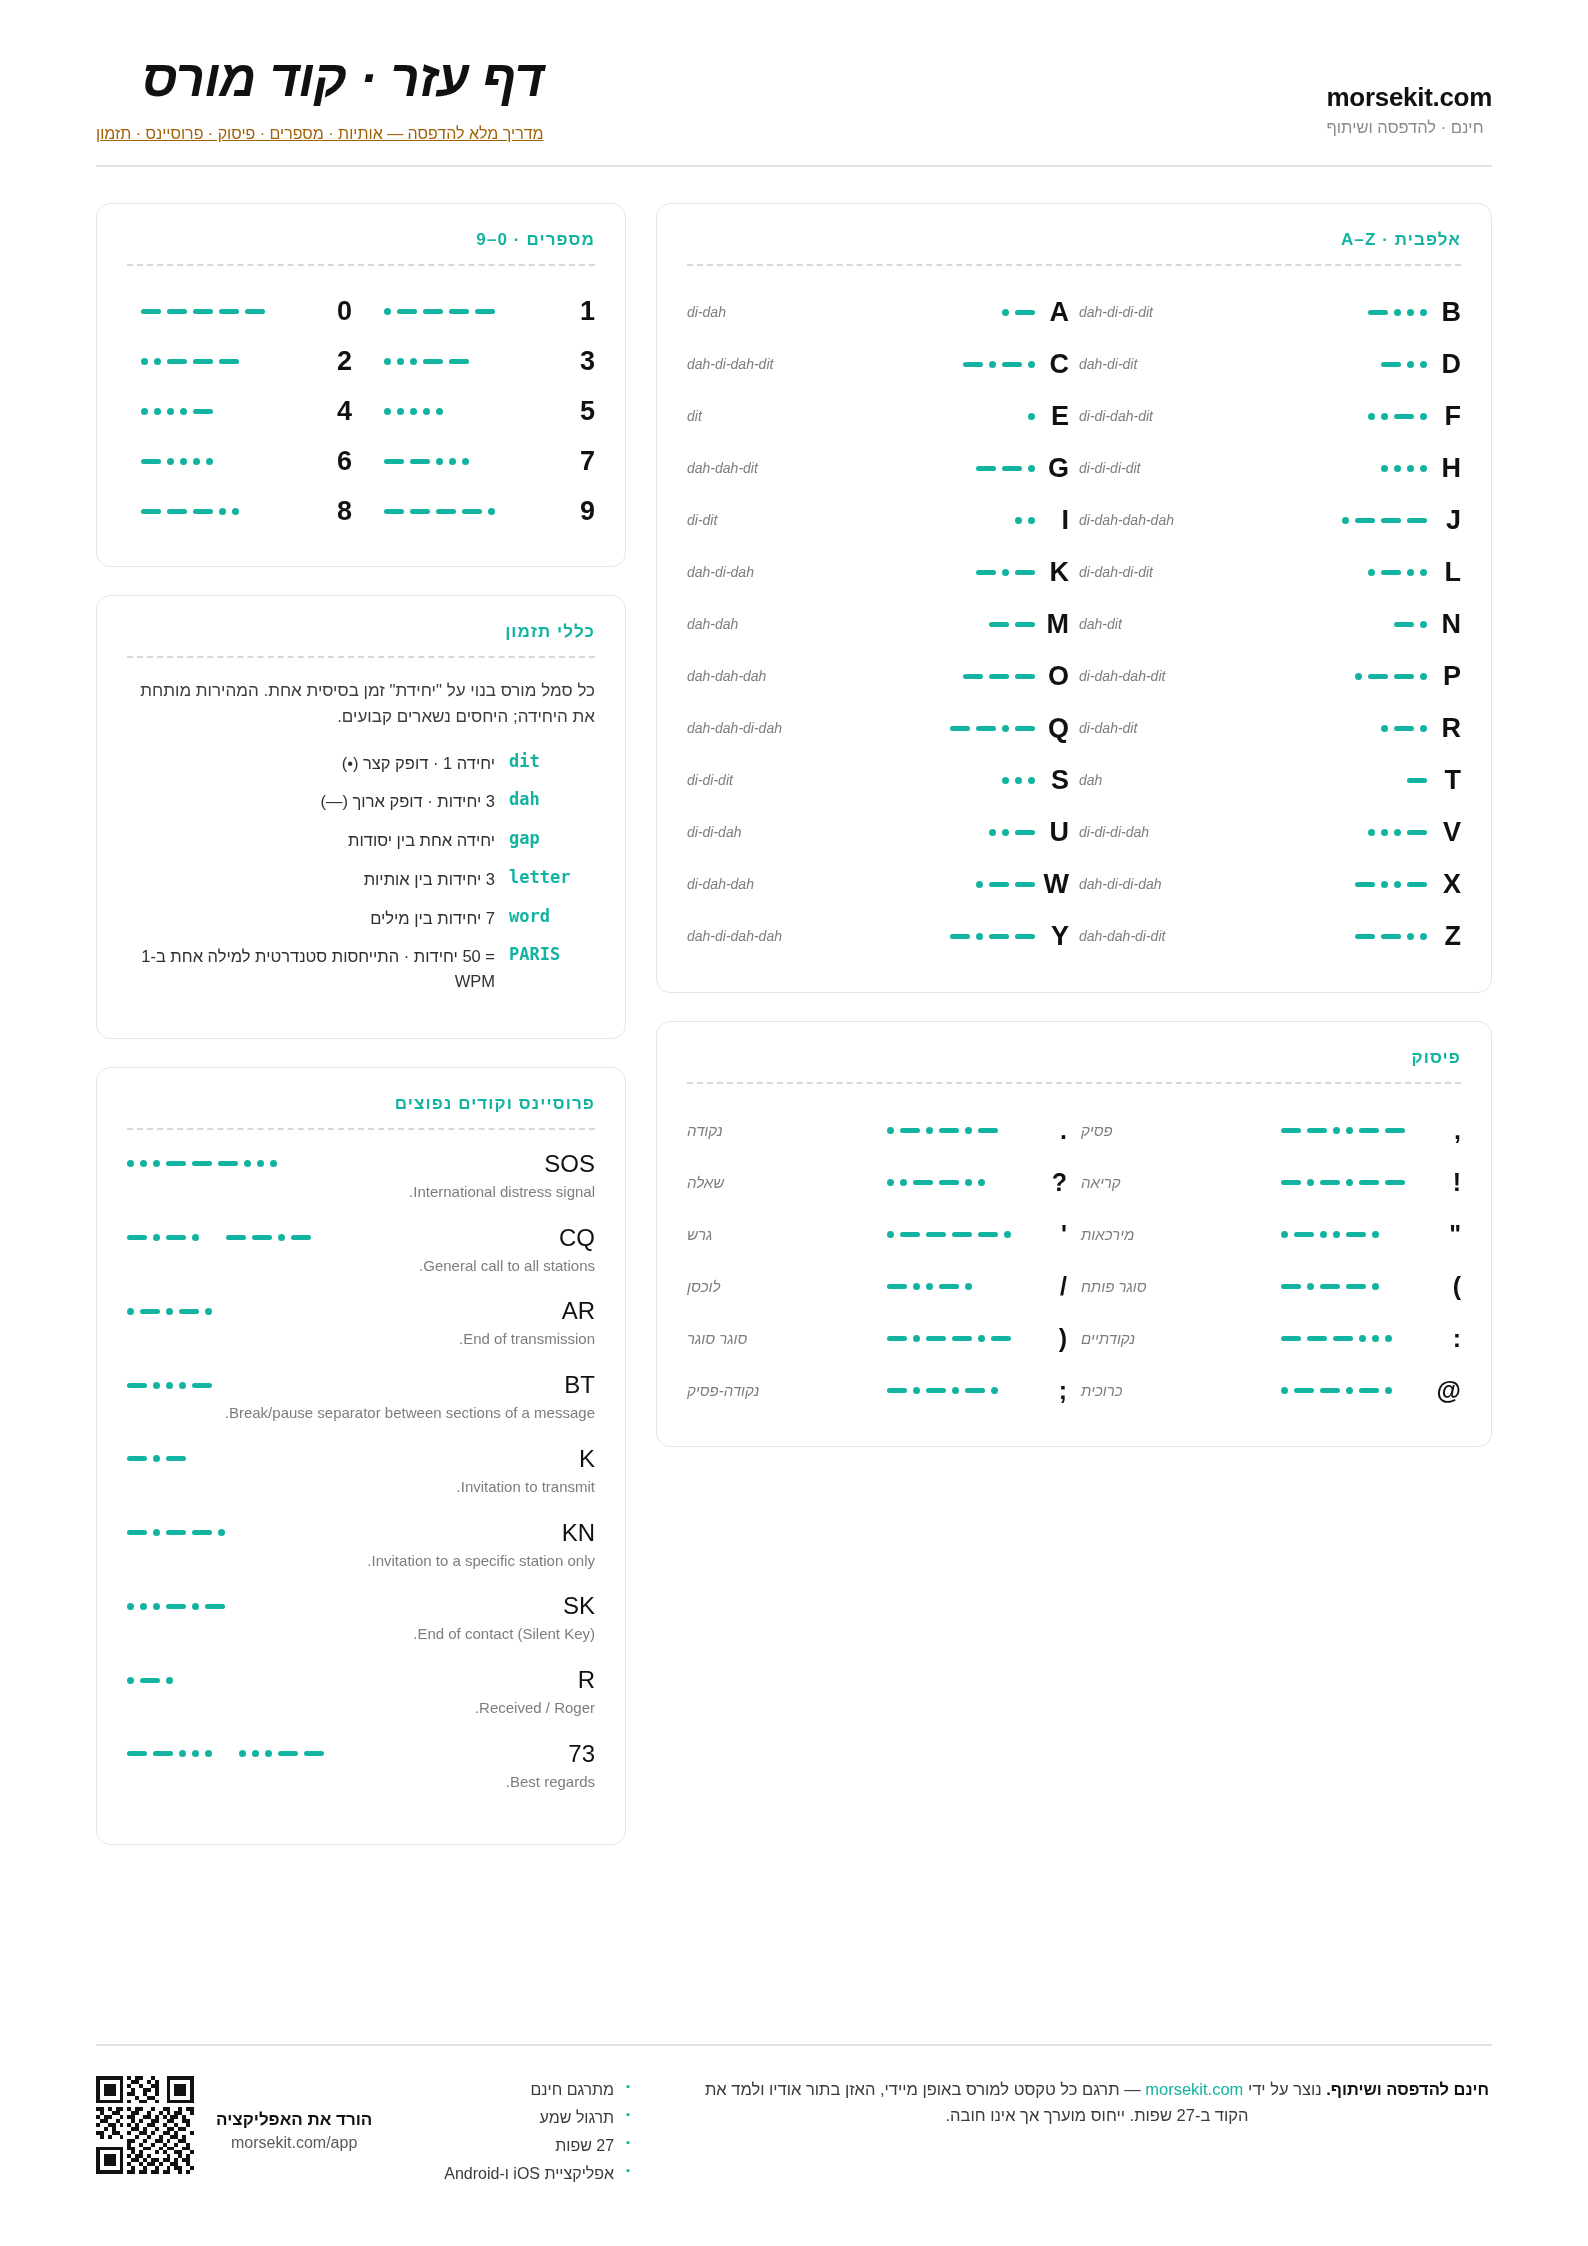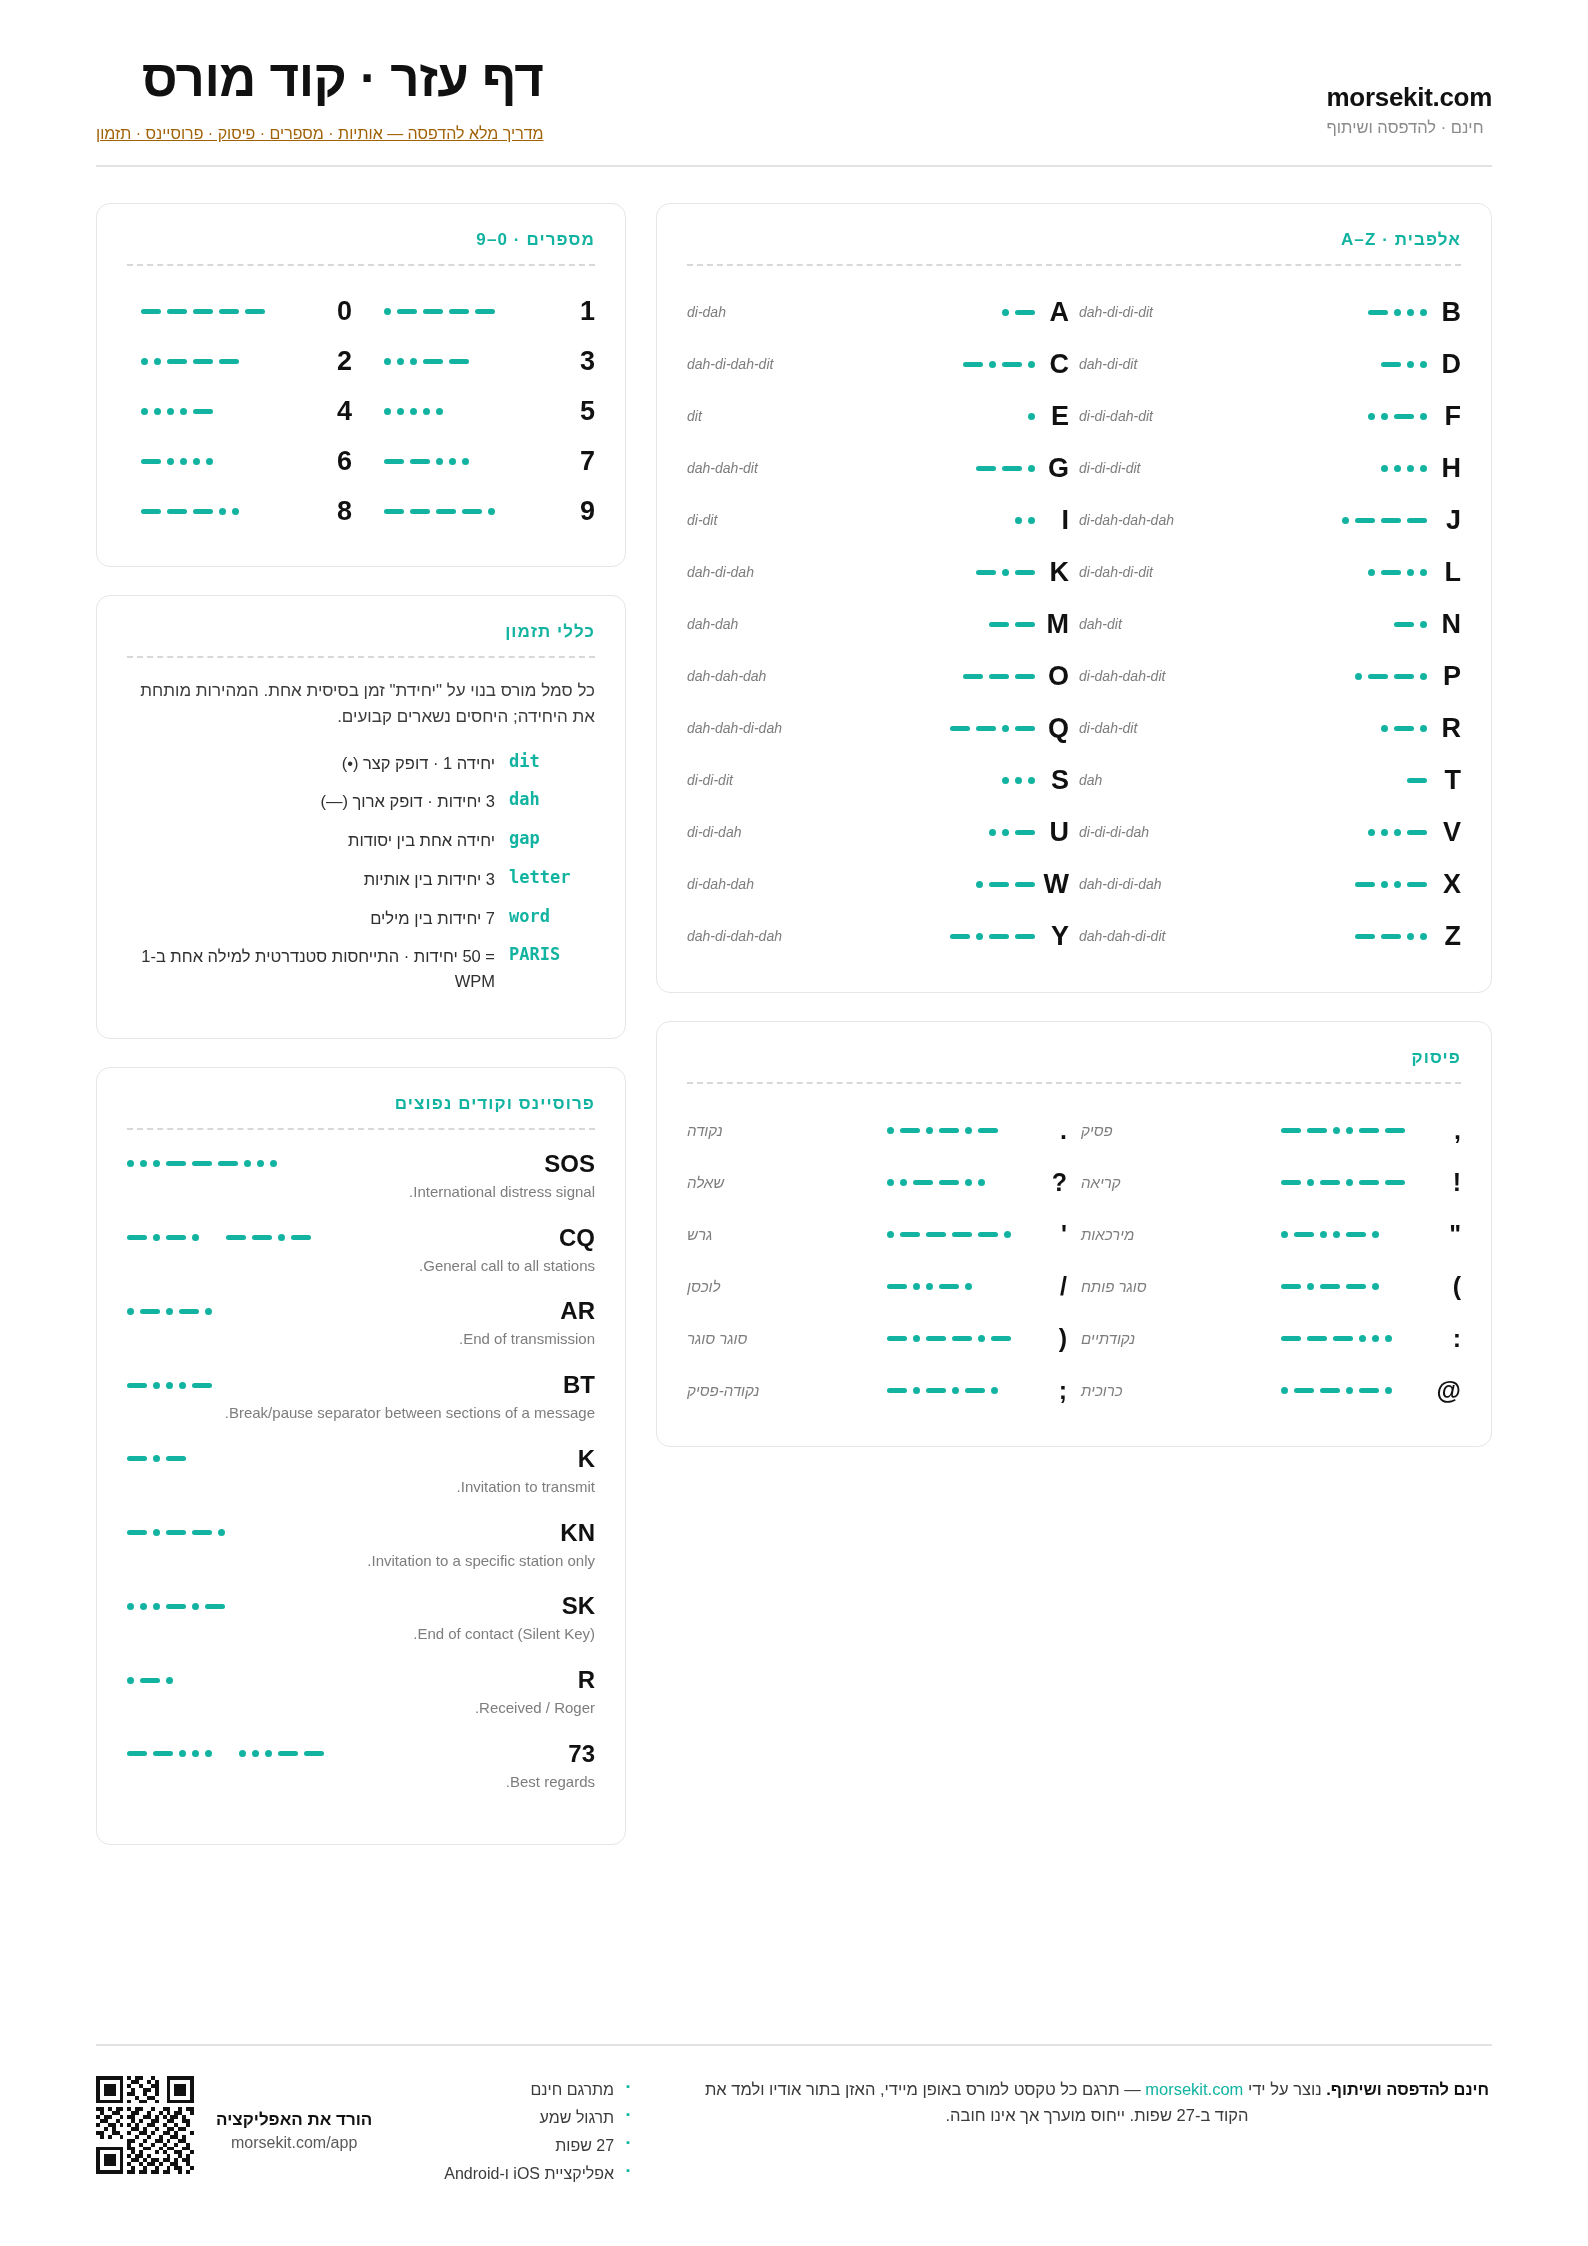--- a/index.html
+++ b/index.html
@@ -12,21 +12,21 @@
     overflow: hidden;
   }
   .page { padding: 52px 96px 0 96px; }
 
   
   .header { display: flex; justify-content: space-between; align-items: flex-end; padding-bottom: 22px; }
   .brand-block { text-align: left; direction: ltr; padding-bottom: 6px; }
   .brand-name { font-size: 26px; font-weight: bold; letter-spacing: -.3px; color: #111; }
   .brand-sub { font-size: 16.5px; color: #8b8b8b; margin-top: 5px; direction: rtl; text-align: left; }
   .title-block { text-align: right; }
-  .page-title { font-size: 51px; font-weight: bold; color: #111; letter-spacing: -.5px; line-height: 1.06; }
+  .page-title { font-size: 51px; font-weight: bold; color: #111; letter-spacing: -.5px; line-height: 1.06; font-style: italic; }
   .page-sub { font-size: 16px; color: #a16207; margin-top: 19px; text-decoration: underline; }
   .header-rule { height: 2px; background: #e2e2e2; }
 
   
   .columns { display: flex; gap: 30px; margin-top: 36px; align-items: flex-start; }
   .col-narrow { width: 530px; flex: none; display: flex; flex-direction: column; gap: 28px; }
   .col-wide { flex: 1; display: flex; flex-direction: column; gap: 28px; }
 
   .card {
     border: 1px solid #e6e6e6;
@@ -61,21 +61,21 @@
 
   
   .timing-intro { font-size: 17px; color: #3d3d3d; line-height: 1.55; text-align: right; margin-bottom: 20px; }
   .timing-row { display: grid; grid-template-columns: 86px 1fr; align-items: start; gap: 14px; margin-bottom: 14px; direction: rtl; }
   .timing-key { font-family: "DejaVu Sans Mono", "Liberation Mono", monospace; font-weight: bold; font-size: 17px; color: #12b3a0; text-align: left; direction: ltr; }
   .timing-val { font-size: 16.5px; color: #2f2f2f; text-align: right; line-height: 1.5; }
 
   
   .ps-row { margin-bottom: 21px; }
   .ps-top { display: flex; justify-content: space-between; align-items: center; direction: rtl; }
-  .ps-abbr { font-size: 24px; font-weight: bold; color: #111; direction: ltr; }
+  .ps-abbr { font-size: 24px; font-weight: normal; color: #111; direction: ltr; }
   .ps-morse { display: flex; }
   .ps-desc { font-size: 15px; color: #7d7d7d; text-align: right; direction: rtl; margin-top: 3px; line-height: 1.45; }
 
   
   .pn-grid { display: grid; grid-template-columns: 1fr 1fr; column-gap: 14px; }
   .pn-row { display: grid; grid-template-columns: 30px 160px 1fr; align-items: center; height: 52px; direction: rtl; }
   .pn-char { font-size: 25px; font-weight: bold; color: #111; text-align: right; direction: ltr; }
   .pn-morse { display: flex; justify-content: flex-end; padding-left: 10px; }
   .pn-name { font-size: 15px; font-style: italic; color: #7d7d7d; text-align: left; direction: rtl; }
 

